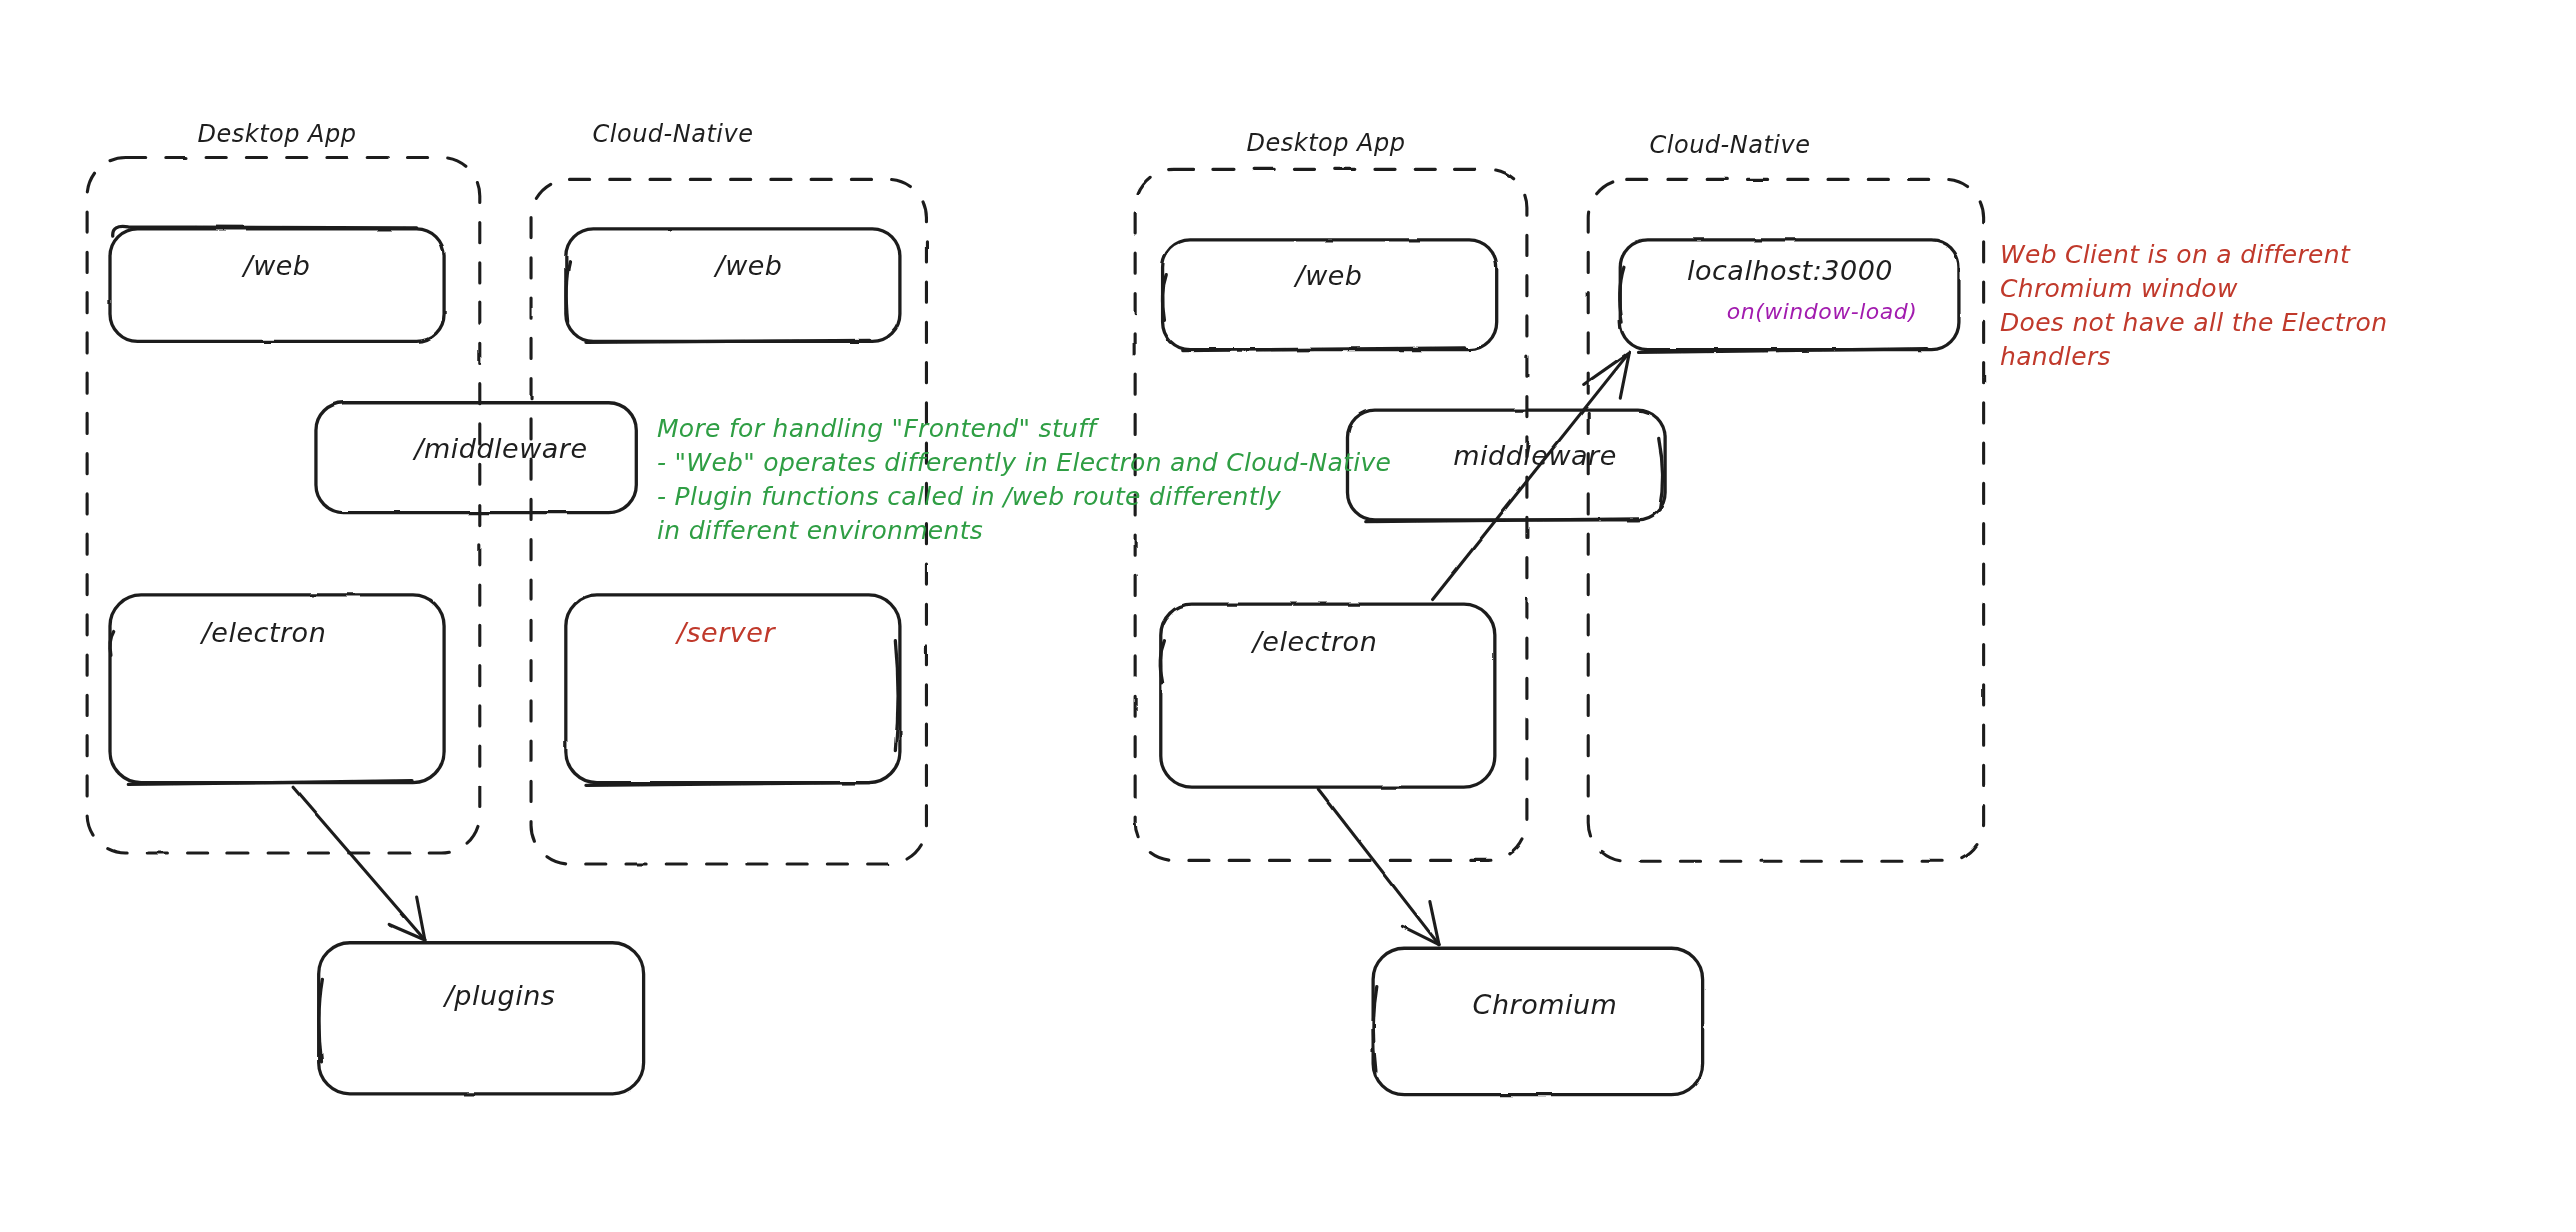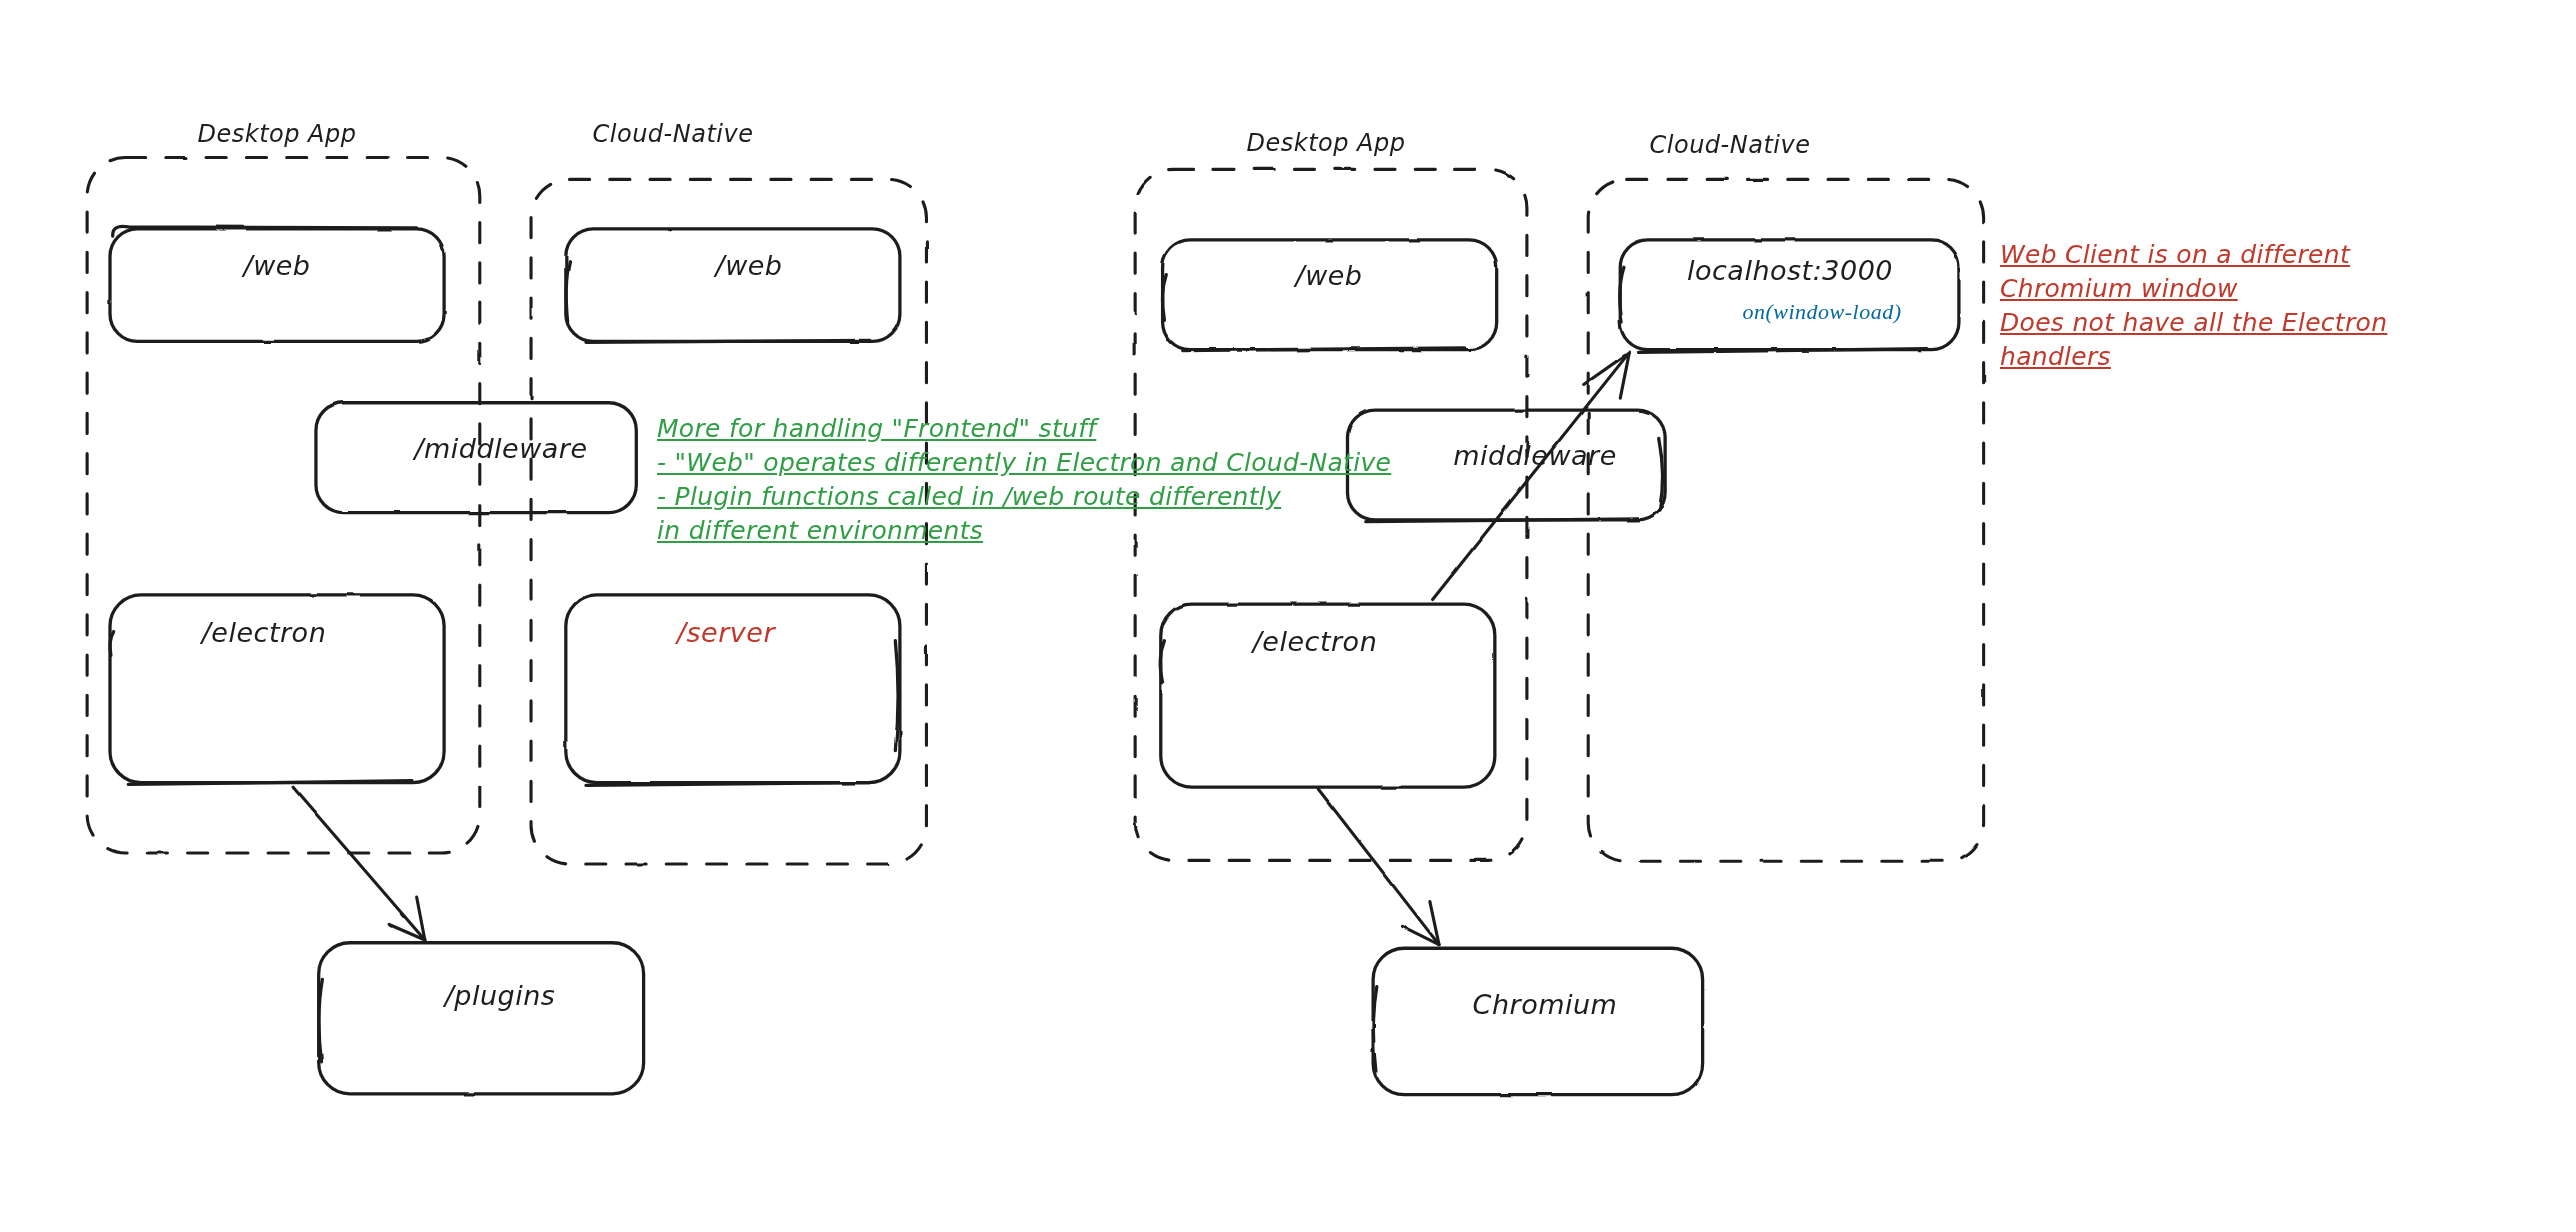--- a/index.html
+++ b/index.html
@@ -42,25 +42,24 @@
     font-size: 24px;
   }
   .box-title {
     font-size: 27px;
   }
   .note {
     font-size: 25px;
     line-height: 1.36;
     font-style: italic;
     letter-spacing: 0.3px;
-    text-decoration: underline;
   }
   .green { color: #2f9e44; }
   .red   { color: #c0392b; }
-  .small-red { font-size: 22px; color: #0369a1; font-family: Liberation Serif, serif; }
+  .small-red { font-size: 22px; color: #a21caf; }
 </style>
 </head>
 <body>
 
 <div id="canvas">
 
   <svg id="sketch" viewBox="0 0 2814 1346" xmlns="http://www.w3.org/2000/svg">
     <defs>
       <filter id="rough" x="-5%" y="-5%" width="110%" height="110%">
         <feTurbulence type="fractalNoise" baseFrequency="0.022" numOctaves="3" seed="7" result="n"></feTurbulence>

